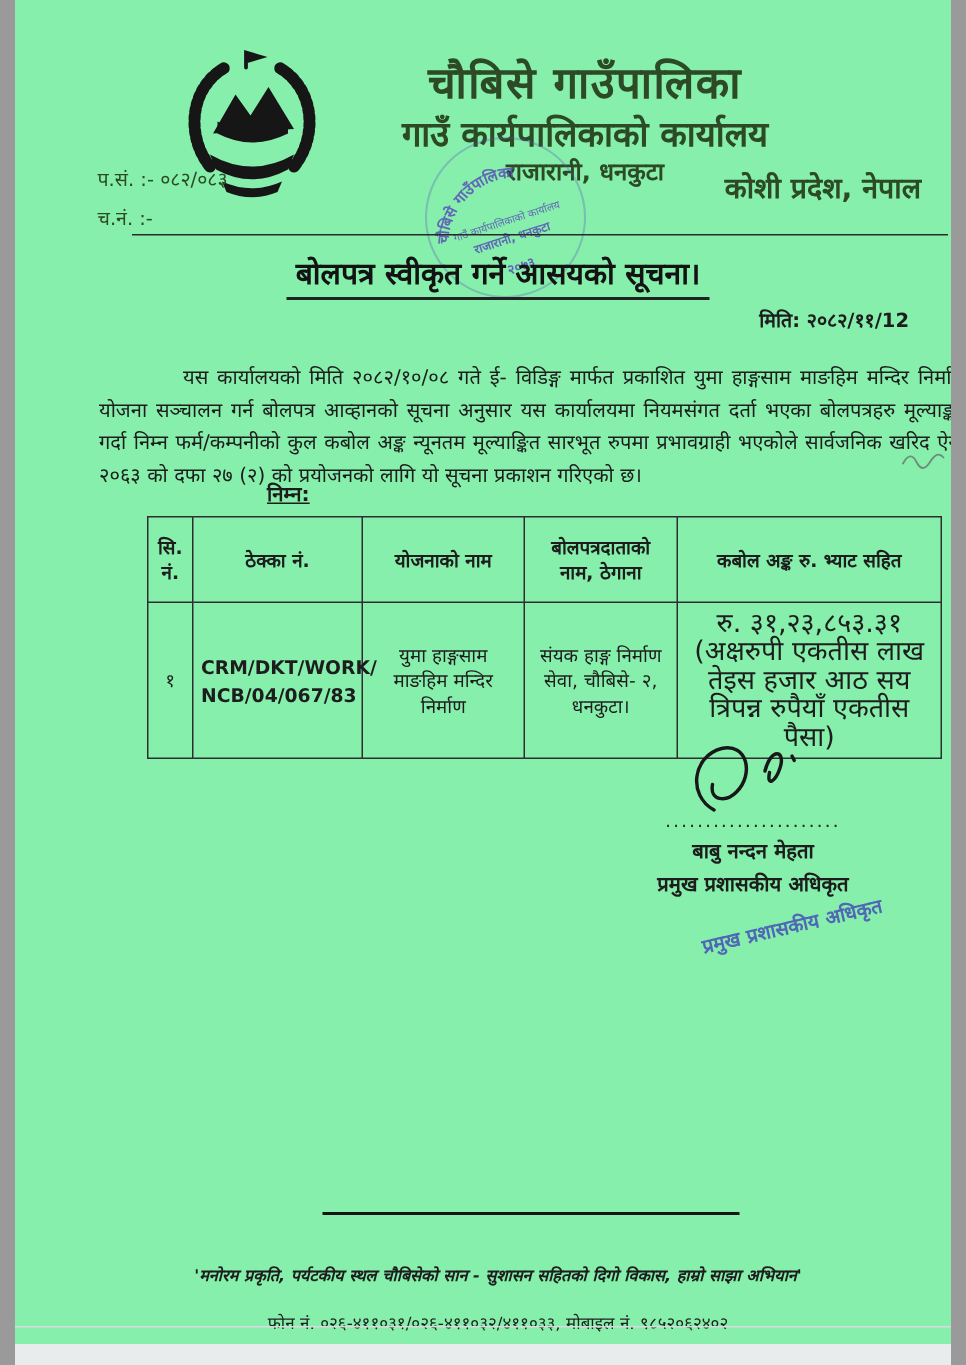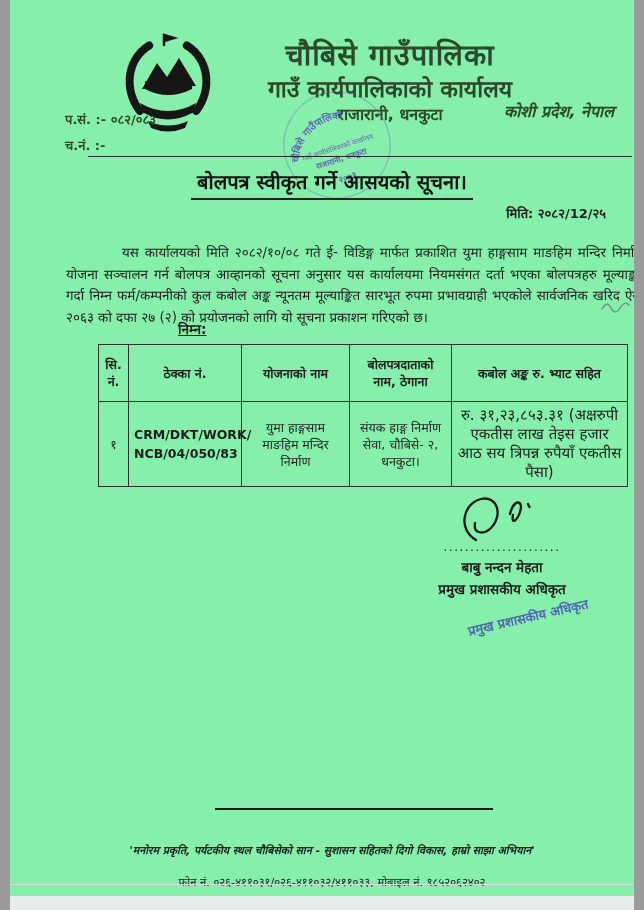--- a/index.html
+++ b/index.html
@@ -8,23 +8,23 @@
   .green{color:#2c4a25;}
 
   
   .emblem{position:absolute;left:108px;top:30px;width:100px;height:106px;}
   .hdr-org{position:absolute;left:200px;top:34px;width:360px;text-align:center;
            font-size:29px;font-weight:bold;letter-spacing:1px;}
   .hdr-office{position:absolute;left:200px;top:72px;width:360px;text-align:center;
            font-size:23px;font-weight:bold;}
   .hdr-addr{position:absolute;left:200px;top:103px;width:360px;text-align:center;
            font-size:16px;font-weight:bold;}
-  .refno{position:absolute;left:55px;top:110px;font-size:13px;font-weight:bold;}
-  .chno{position:absolute;left:55px;top:136px;font-size:13px;font-weight:bold;}
-  .province{position:absolute;right:20px;top:100px;font-size:16px;font-weight:bold;font-style:italic;}
+  .refno{position:absolute;left:55px;top:110px;font-size:13px;font-weight:normal;}
+  .chno{position:absolute;left:55px;top:136px;font-size:13px;font-weight:normal;}
+  .province{position:absolute;right:20px;top:112px;font-size:19px;font-weight:bold;}
   .round-stamp{position:absolute;left:268px;top:86px;width:118px;height:118px;
            transform:rotate(-18deg);opacity:.85;pointer-events:none;}
   .rule{position:absolute;left:78px;top:156px;width:544px;border-top:1.5px solid #2a2a2a;}
 
   
   .title-wrap{position:absolute;left:0;top:168px;width:644px;text-align:center;}
   .title{display:inline-block;font-size:20px;font-weight:bold;color:#131313;
          border-bottom:2px solid #222;padding:0 6px 3px 6px;}
   .date{position:absolute;right:28px;top:204px;font-size:13px;font-weight:bold;}
   .body-par{position:absolute;left:40px;top:226px;width:578px;margin:16px;
@@ -36,21 +36,21 @@
   
   .bid-table{position:absolute;left:88px;top:344px;width:529px;border-collapse:collapse;
          table-layout:fixed;font-size:12.5px;}
   .bid-table th,.bid-table td{border:1.2px solid #2e2e2e;vertical-align:middle;
          text-align:center;padding:4px 5px;}
   .bid-table th{height:48px;font-weight:bold;font-size:12.5px;}
   .bid-table td{height:72px;}
   .c-sn{width:30px;} .c-contract{width:113px;} .c-project{width:108px;}
   .c-bidder{width:102px;} .c-amount{width:176px;}
   .contract{font-weight:bold;font-size:12.5px;line-height:19px;margin-left:12px;}
-  .amount-cell{font-size:15px;line-height:19px;}
+  .amount-cell{font-size:18px;line-height:19px;}
 
   
   .sig-block{position:absolute;left:392px;top:490px;width:200px;text-align:center;}
   .sig-squiggle{width:92px;height:58px;display:block;margin:0 auto -6px auto;}
   .sig-dots{font-size:12px;letter-spacing:1.5px;color:#222;line-height:10px;}
   .sig-name{font-size:13.5px;font-weight:bold;margin-top:6px;text-align:center;}
   .sig-desg{font-size:13.5px;font-weight:bold;margin-top:4px;}
   .officer-stamp{position:absolute;left:433px;top:608px;width:170px;text-align:center;
          transform:rotate(-13deg);font-size:13px;font-weight:bold;color:#4444b8;opacity:.8;}
 
@@ -107,21 +107,21 @@
     <text class="stamp-text" x="59" y="64" text-anchor="middle" font-size="7">गाउँ कार्यपालिकाको कार्यालय</text>
     <text class="stamp-text" x="59" y="76" text-anchor="middle" font-size="8" font-weight="bold">राजारानी, धनकुटा</text>
     <text class="stamp-text" x="59" y="96" text-anchor="middle" font-size="9" font-weight="bold">२०७३</text>
   </svg>
 
   <div class="rule"></div>
 
   <div class="title-wrap">
     <span class="title">बोलपत्र स्वीकृत गर्ने आसयको सूचना।</span>
   </div>
-  <div class="date">मिति: २०८२/12/२५</div>
+  <div class="date">मिति: २०८२/११/12</div>
 
   <p class="body-par">यस कार्यालयको मिति २०८२/१०/०८ गते ई- विडिङ्ग मार्फत प्रकाशित युमा हाङ्गसाम माङहिम मन्दिर निर्माण योजना सञ्चालन गर्न बोलपत्र आव्हानको सूचना अनुसार यस कार्यालयमा नियमसंगत दर्ता भएका बोलपत्रहरु मूल्याङ्कन गर्दा निम्न फर्म/कम्पनीको कुल कबोल अङ्क न्यूनतम मूल्याङ्कित सारभूत रुपमा प्रभावग्राही भएकोले सार्वजनिक खरिद ऐन, २०६३ को दफा २७ (२) को प्रयोजनको लागि यो सूचना प्रकाशन गरिएको छ।</p>
 
   <svg class="para-scribble" viewBox="0 0 32 16">
     <path d="M2,11 q5,-9 9,-1 t9,0 t9,-3" stroke="#666" stroke-width="1.3" fill="none" stroke-linecap="round"></path>
   </svg>
 
   <div class="nimna">निम्न:</div>
 
   <table class="bid-table">
@@ -139,21 +139,21 @@
         <th>योजनाको नाम</th>
         <th>बोलपत्रदाताको नाम, ठेगाना</th>
         <th>कबोल अङ्क रु. भ्याट सहित</th>
       </tr>
     </thead>
     <tbody>
       <tr>
         <td>१</td>
         <td class="contract">
           <span>CRM/DKT/WORK/</span><br>
-          <span>NCB/04/050/83</span>
+          <span>NCB/04/067/83</span>
         </td>
         <td>युमा हाङ्गसाम माङहिम मन्दिर निर्माण</td>
         <td>संयक हाङ्ग निर्माण सेवा, चौबिसे- २, धनकुटा।</td>
         <td class="amount-cell">रु. ३१,२३,८५३.३१ (अक्षरुपी एकतीस लाख तेइस हजार आठ सय त्रिपन्न रुपैयाँ एकतीस पैसा)</td>
       </tr>
     </tbody>
   </table>
 
   <div class="sig-block">
     <svg class="sig-squiggle" viewBox="0 0 92 58">

